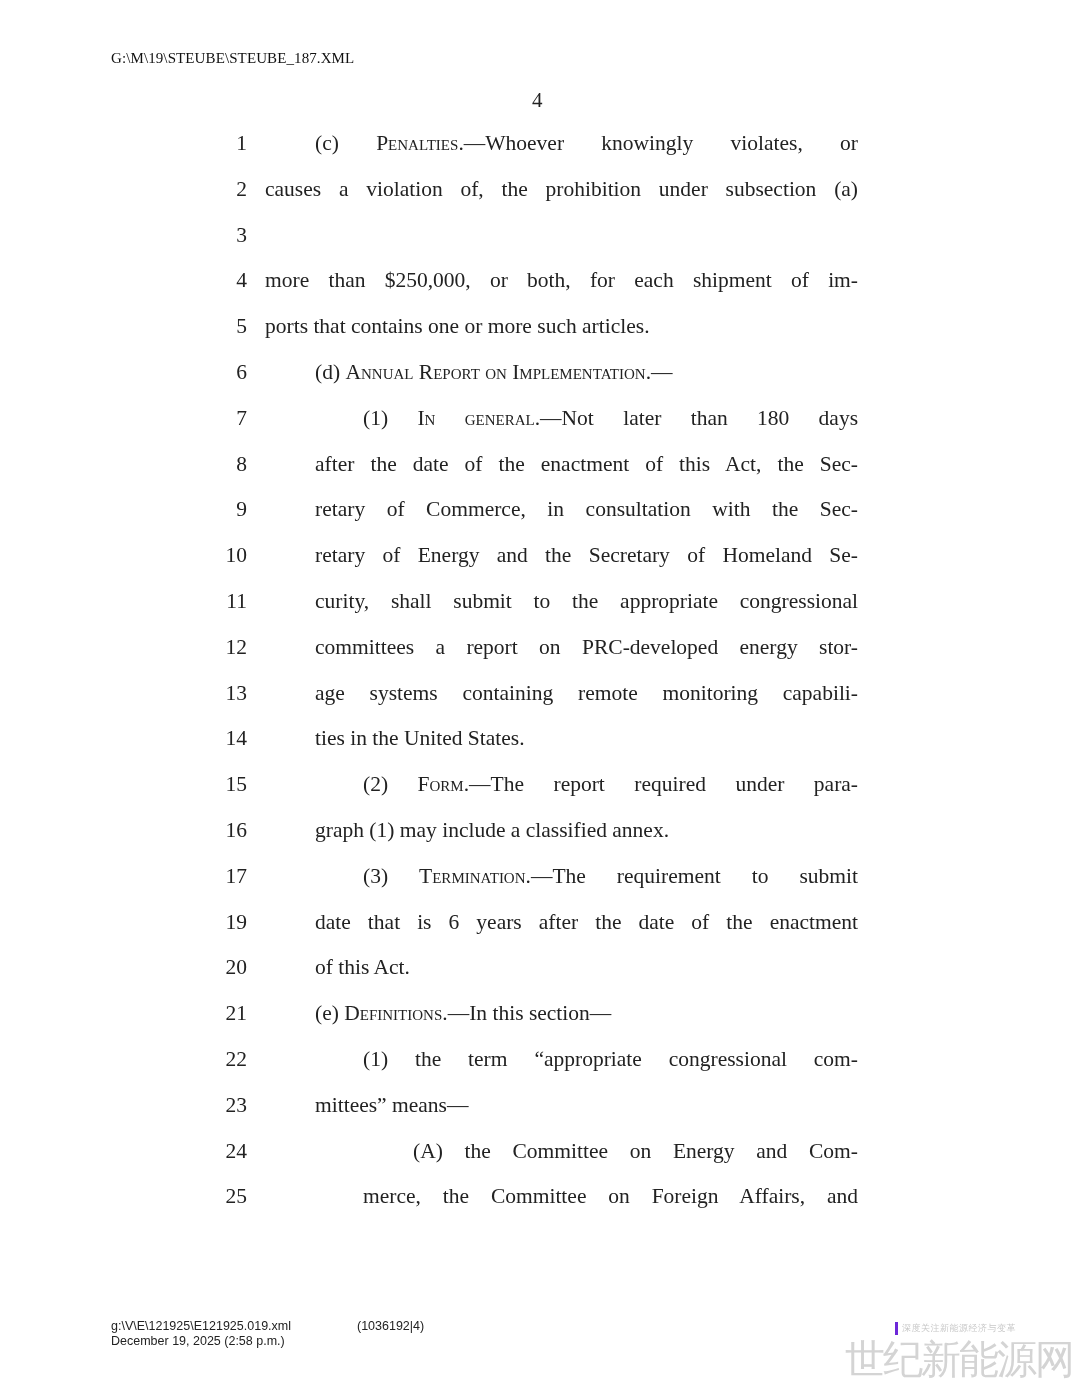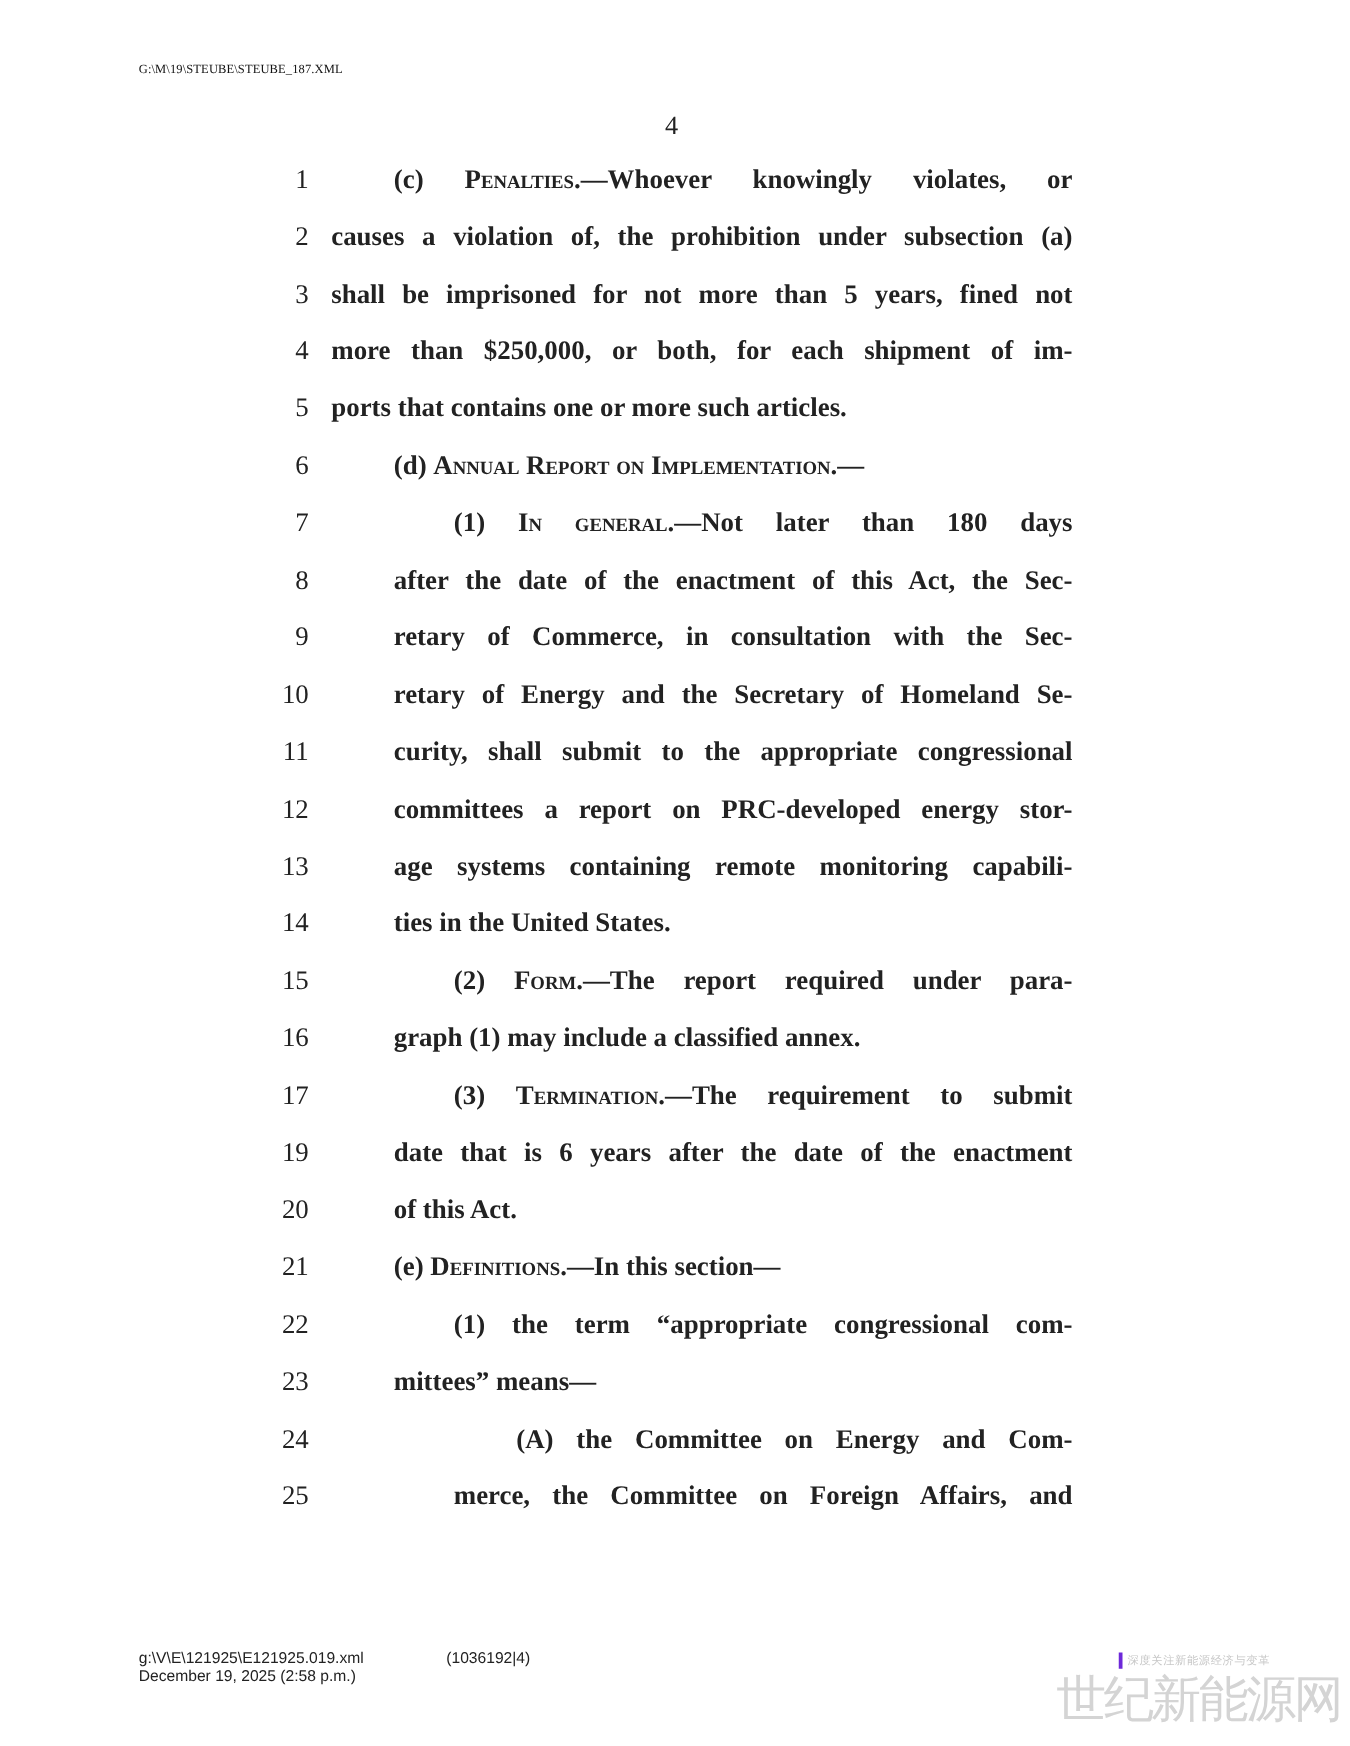--- a/index.html
+++ b/index.html
@@ -3,38 +3,38 @@
   <meta charset="utf-8">
   <style>
     html, body { margin: 0; padding: 0; background: #ffffff; }
     body {
       width: 1080px; height: 1397px; position: relative; overflow: hidden;
       font-family: "DejaVu Serif", "Liberation Serif", serif;
       color: #1a1a1a;
     }
     .header-path {
       position: absolute; left: 111px; top: 50px;
-      font-family: "Liberation Serif", serif; font-size: 10px; letter-spacing: 0.1px;
+      font-family: "Liberation Serif", serif; font-size: 15px; letter-spacing: 0.1px;
       color: #111;
     }
     .page-number {
       position: absolute; left: 0; width: 1080px; top: 88px; text-align: center;
       font-family: "Liberation Serif", serif; font-size: 21px; padding-left: 0; color: #222;
     }
     .page-number span { position: absolute; left: 532px; }
     .lines { position: absolute; left: 0; top: 124px; width: 1080px; }
     .line {
       position: relative; height: 45.8px; line-height: 38px;
       font-family: "Liberation Serif", serif; font-size: 21.5px;
     }
     .ln {
       position: absolute; left: 200px; width: 47px; text-align: right; color: #222;
     }
     .txt {
-      position: absolute; right: 222px; white-space: nowrap; color: #222; font-weight: bold;
+      position: absolute; right: 222px; white-space: nowrap; color: #222;
     }
     .txt.justify {
       text-align: justify; text-align-last: justify; white-space: normal; overflow: hidden; height: 38px;
     }
     .sc { font-variant: small-caps; }
     .i0 { left: 265px; }
     .i1 { left: 315px; }
     .i2 { left: 363px; }
     .i3 { left: 413px; }
     .footer-left {
@@ -73,21 +73,20 @@
     <div class="line">
       <span class="ln">1</span>
       <span class="txt i1 justify"><span>(c) </span><span class="sc">Penalties</span><span>.—Whoever knowingly violates, or</span></span>
     </div>
     <div class="line">
       <span class="ln">2</span>
       <span class="txt i0 justify"><span>causes a violation of, the prohibition under subsection (a)</span></span>
     </div>
     <div class="line">
       <span class="ln">3</span>
-      <span class="txt i0 justify"><span>shall be imprisoned for not more than 5 years, fined not</span></span>
     </div>
     <div class="line">
       <span class="ln">4</span>
       <span class="txt i0 justify"><span>more than $250,000, or both, for each shipment of im-</span></span>
     </div>
     <div class="line">
       <span class="ln">5</span>
       <span class="txt i0" style="right: auto;"><span>ports that contains one or more such articles.</span></span>
     </div>
     <div class="line">

